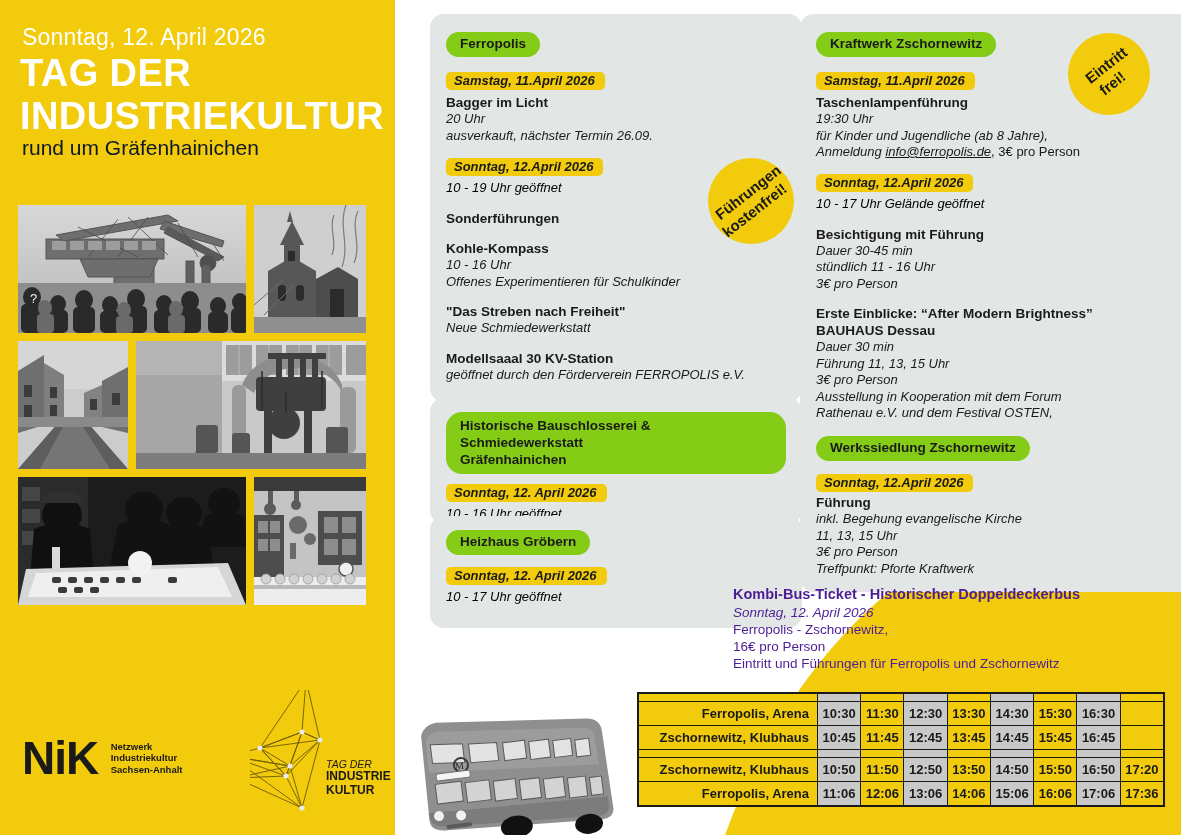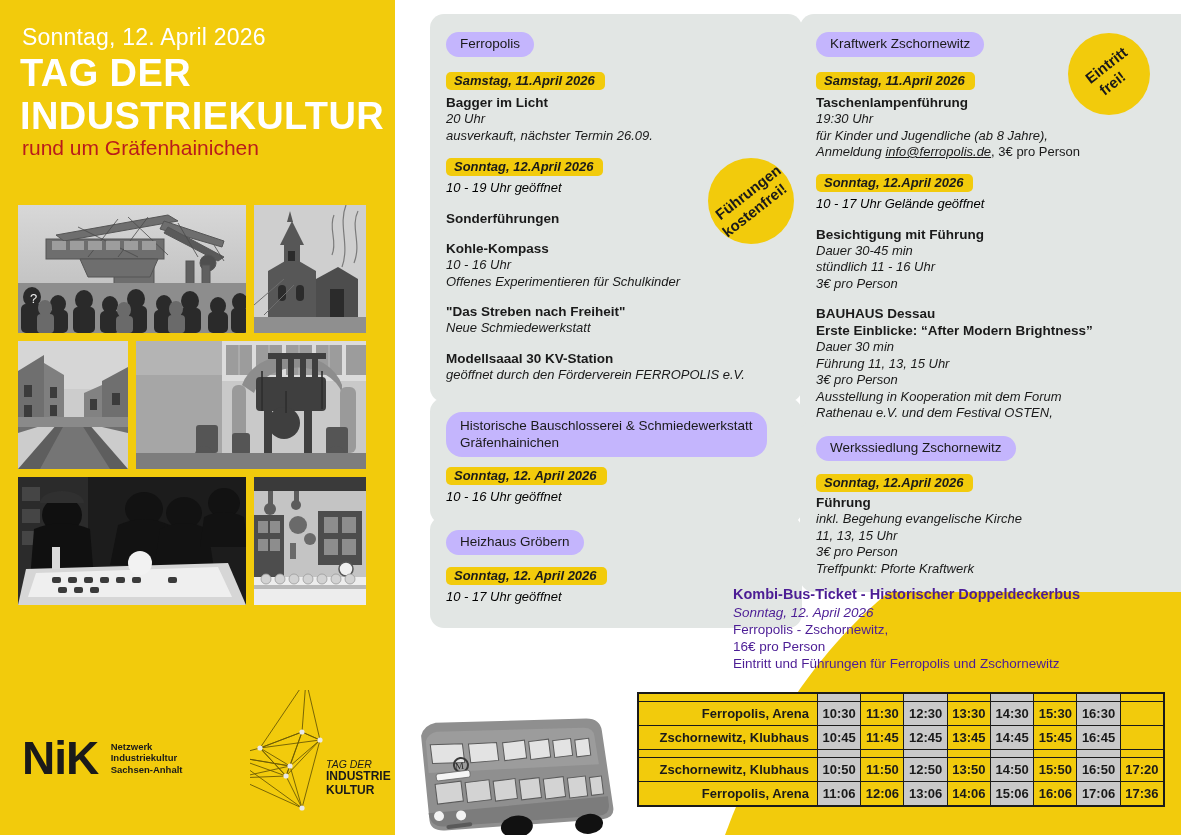--- a/index.html
+++ b/index.html
@@ -22,21 +22,21 @@
     font-size:23px;color:#ffffff;letter-spacing:.2px;
     font-family:"Liberation Sans", sans-serif;
   }
   .bigtitle{
     position:absolute;left:20px;top:52px;width:380px;
     font-size:38px;line-height:43px;font-weight:bold;color:#ffffff;
     letter-spacing:.4px;
   }
   .subtitle{
     position:absolute;left:22px;top:136px;
-    font-size:21px;color:#b91c1c;
+    font-size:21px;color:#0f172a;
   }
 
   
   .photos{position:absolute;left:18px;top:205px;width:348px;height:400px;}
   .ph{position:absolute;background:#9a9a9a;overflow:hidden;}
   .ph svg{display:block;width:100%;height:100%;}
 
   
   .nik{position:absolute;left:22px;top:735px;}
   .nik-mark{font-size:46px;font-weight:bold;color:#1a1a1a;letter-spacing:-1px;line-height:46px;display:inline-block;vertical-align:middle;}
@@ -47,22 +47,22 @@
   .tdi svg{position:absolute;left:0;top:0;}
   .tdi-words{position:absolute;left:76px;top:68px;font-size:10px;line-height:12px;color:#1a1a1a;}
   .tdi-words .it{font-style:italic;font-size:10.5px;}
   .tdi-words .bd{font-weight:bold;font-size:12px;line-height:13.5px;}
 
   
   .card{
     position:absolute;background:#E2E6E4;border-radius:14px;
   }
   .pill{
-    display:inline-block;background:#c4b5fd;border-radius:14px;
-    padding:4px 14px 5px 14px;font-weight:normal;font-size:13.5px;color:#1a1a1a;
+    display:inline-block;background:#84cc16;border-radius:14px;
+    padding:4px 14px 5px 14px;font-weight:bold;font-size:13.5px;color:#1a1a1a;
     line-height:16px;
   }
   .pill.wide{border-radius:16px;}
   .datepill{
     display:inline-block;background:#F2CB0C;border-radius:5px;
     padding:1px 10px 2px 8px;font-style:italic;font-weight:bold;font-size:13px;color:#1a1a1a;
   }
   .ev{margin-top:13px;}
   .ev .h{font-weight:bold;font-size:13.5px;color:#1a1a1a;line-height:17px;}
   .ev .l{font-style:italic;font-size:13px;color:#1a1a1a;line-height:16.5px;}
@@ -521,22 +521,22 @@
     <div class="l" style="font-style:italic;font-size:13px;line-height:18px;margin-top:3px">10 - 17 Uhr Gelände geöffnet</div>
 
     <div class="ev">
       <div class="h">Besichtigung mit Führung</div>
       <div class="l">Dauer 30-45 min</div>
       <div class="l">stündlich 11 - 16 Uhr</div>
       <div class="l">3€ pro Person</div>
     </div>
 
     <div class="ev">
+      <div class="h">Erste Einblicke:  “After Modern Brightness”</div>
       <div class="h">BAUHAUS Dessau</div>
-      <div class="h">Erste Einblicke:  “After Modern Brightness”</div>
       <div class="l">Dauer 30 min</div>
       <div class="l">Führung 11, 13, 15 Uhr</div>
       <div class="l">3€ pro Person</div>
       <div class="l">Ausstellung in Kooperation mit dem Forum</div>
       <div class="l">Rathenau e.V. und dem Festival OSTEN,</div>
       <div class="l">Eröffnung: September 2026</div>
     </div>
   </div>
 
   <div class="badge" style="left:1068px;top:33px;width:82px;height:82px;">

